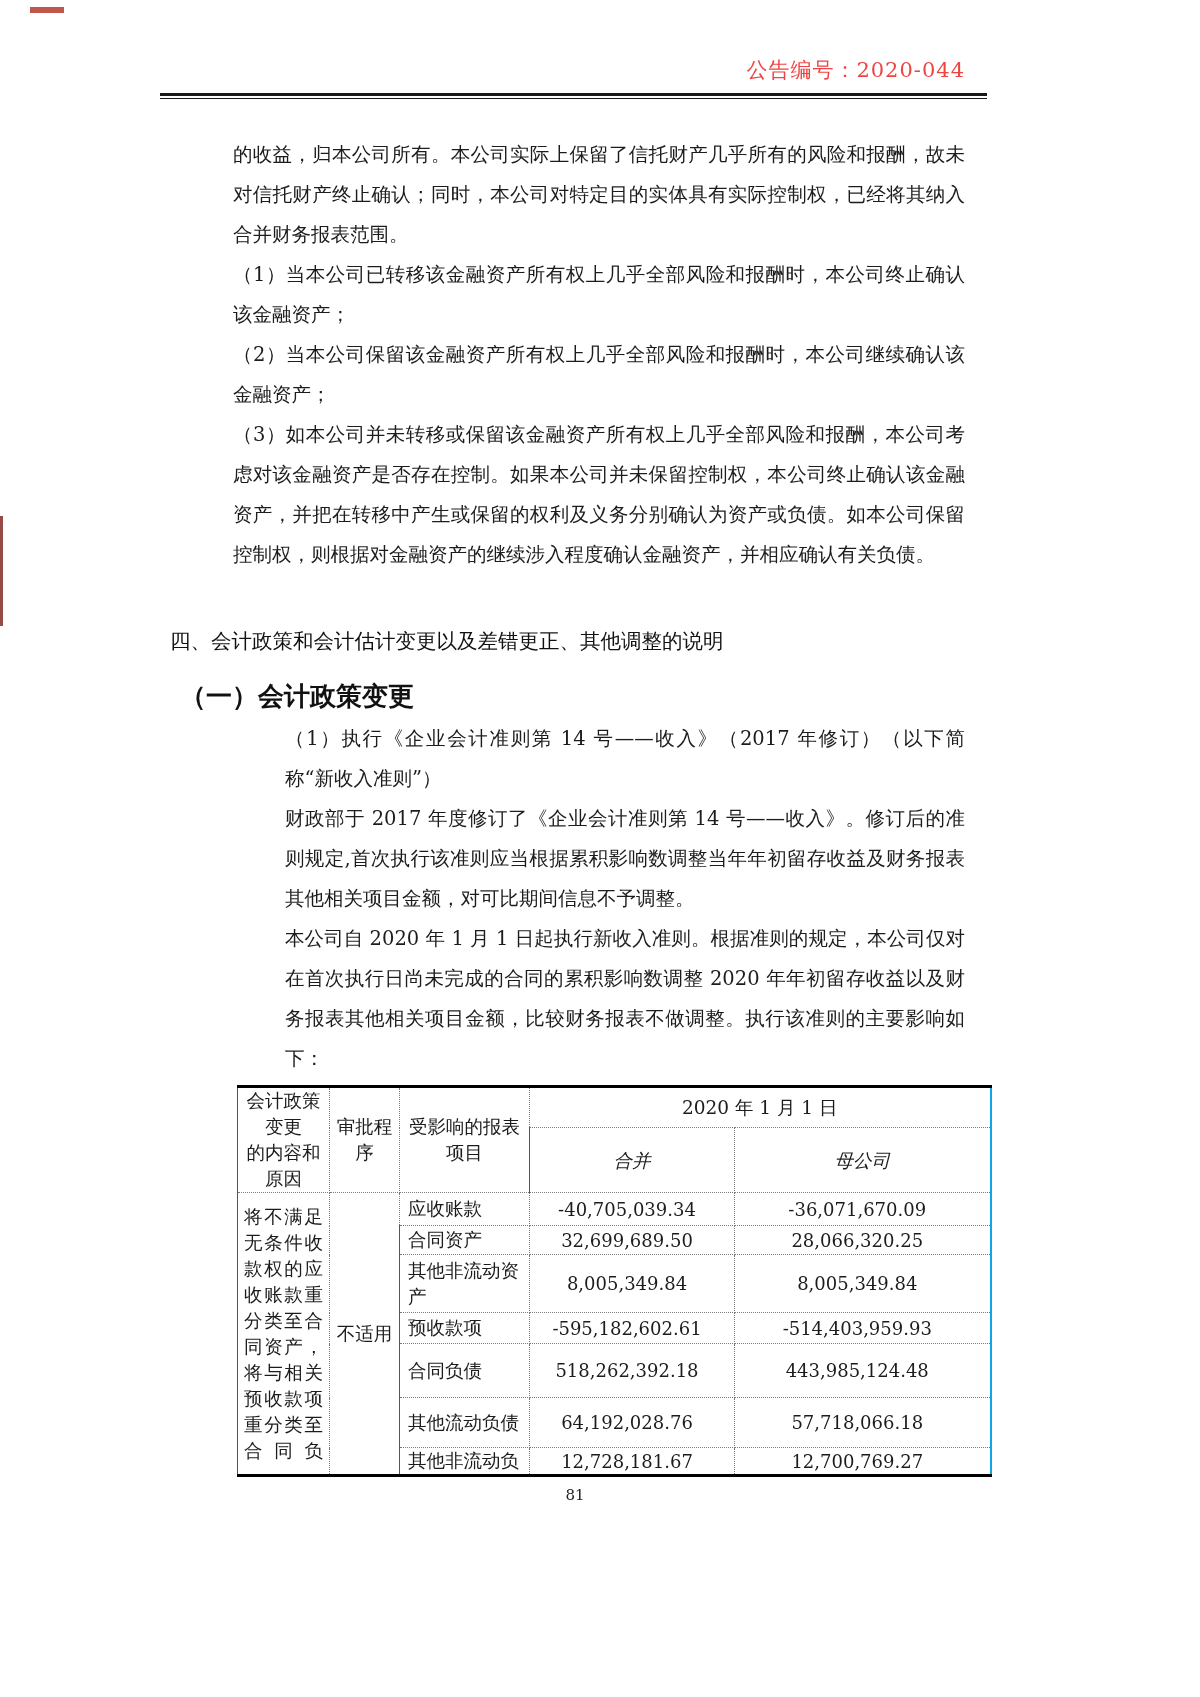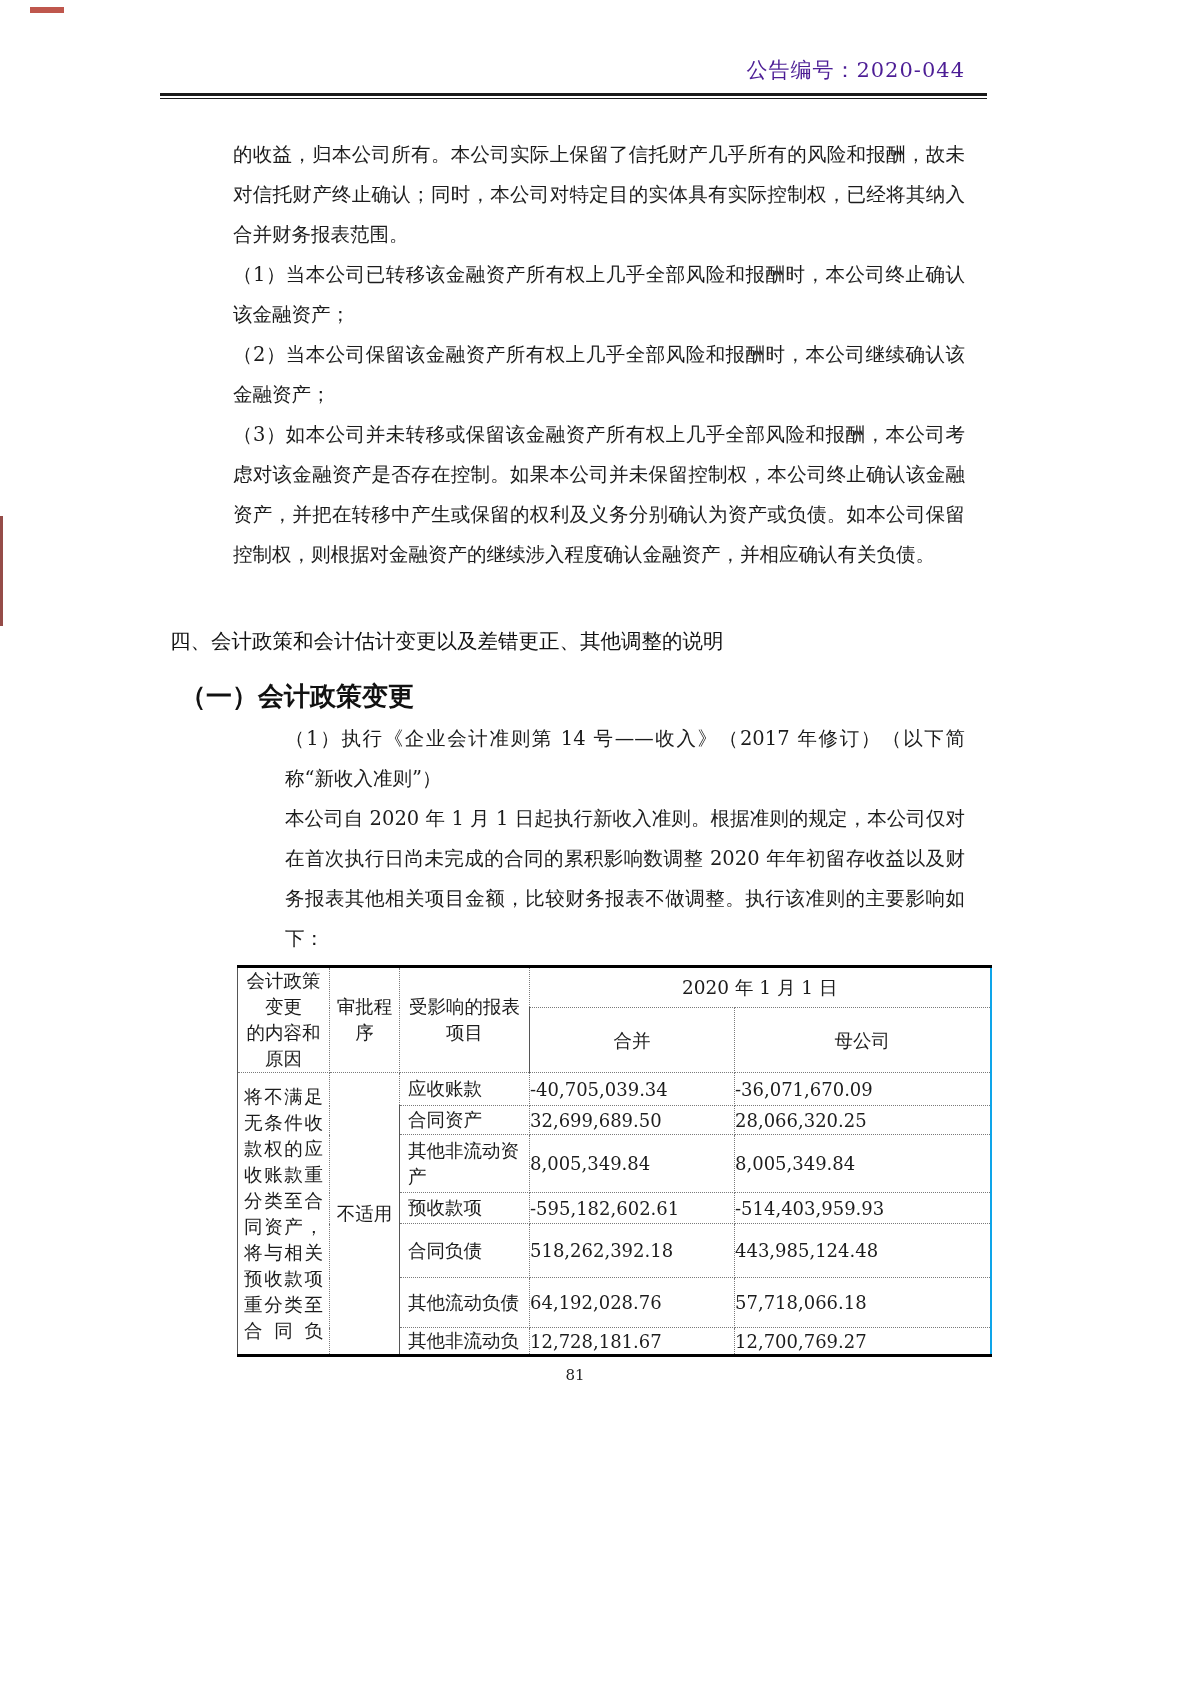--- a/index.html
+++ b/index.html
@@ -12,21 +12,21 @@
     font-family:"DejaVu Serif","Liberation Serif",serif;
     color:#1c1c1c;
     overflow:hidden;
   }
   
   .artifact-top { position:absolute; left:30px; top:7px; width:34px; height:6px; background:#b43a2e; opacity:.85; }
   .artifact-left { position:absolute; left:0; top:516px; width:3px; height:110px; background:#7a1f1a; opacity:.8; }
 
   .ann-no {
     position:absolute; top:56px; right:235px;
-    font-size:21px; letter-spacing:1px; color:#4c1d95;
+    font-size:21px; letter-spacing:1px; color:#ef4444;
   }
   .head-rule {
     position:absolute; left:160px; right:213px; top:93px;
     height:6px;
     border-top:3px solid #1a1a1a;
     border-bottom:1px solid #1a1a1a;
   }
 
   .content { position:absolute; left:160px; top:135px; width:830px; }
 
@@ -59,38 +59,38 @@
   table.impact td {
     border:1px dotted #7a7a7a;
     vertical-align:middle;
     overflow:hidden;
   }
   table.impact tr td:first-child { border-left:1px solid #555; }
   table.impact tr td:last-child  { border-right:2px solid #0ea5e9; }
   .c-center { text-align:center; }
   .pre { white-space:pre-line; }
   .hr1 td { height:36px; line-height:26px; }
-  .hr2 td { height:56px; }
+  .hr2 td { height:56px;font-style:italic; }
   .r0 td { height:33px; }
   .r1 td { height:29px; }
   .r2 td { height:58px; }
   .r3 td { height:31px; }
   .r4 td { height:54px; }
   .r5 td { height:50px; }
   .r6 td { height:27px; }
   .reason-cell {
     padding:4px 6px;
     line-height:26px;
     text-align:justify;
     text-align-last:justify;
     vertical-align:middle;
   }
   .hdr { line-height:27px; }
   .item { text-align:left; padding-left:8px; line-height:26px; }
-  .num  { text-align:left; padding-right:10px; font-size:18px; }
+  .num  { text-align:center; padding-right:10px; font-size:18px; }
 
   .pg { margin-top:9px; width:830px; text-align:center; font-size:15px; color:#222; }
 </style>
 </head>
 <body>
 
 <div class="page">
   <div class="artifact-top"></div>
   <div class="artifact-left"></div>
 
@@ -101,20 +101,21 @@
     <p class="body-p">的收益，归本公司所有。本公司实际上保留了信托财产几乎所有的风险和报酬，故未对信托财产终止确认；同时，本公司对特定目的实体具有实际控制权，已经将其纳入合并财务报表范围。</p>
     <p class="body-p">（1）当本公司已转移该金融资产所有权上几乎全部风险和报酬时，本公司终止确认该金融资产；</p>
     <p class="body-p">（2）当本公司保留该金融资产所有权上几乎全部风险和报酬时，本公司继续确认该金融资产；</p>
     <p class="body-p">（3）如本公司并未转移或保留该金融资产所有权上几乎全部风险和报酬，本公司考虑对该金融资产是否存在控制。如果本公司并未保留控制权，本公司终止确认该金融资产，并把在转移中产生或保留的权利及义务分别确认为资产或负债。如本公司保留控制权，则根据对金融资产的继续涉入程度确认金融资产，并相应确认有关负债。</p>
 
     <h2 class="h-main">四、会计政策和会计估计变更以及差错更正、其他调整的说明</h2>
     <h3 class="h-sub">（一）会计政策变更</h3>
 
     <div class="indent-block">
       <p>（1）执行《企业会计准则第 14 号——收入》（2017 年修订）（以下简称“新收入准则”）</p>
+      <p>财政部于 2017 年度修订了《企业会计准则第 14 号——收入》。修订后的准则规定,首次执行该准则应当根据累积影响数调整当年年初留存收益及财务报表其他相关项目金额，对可比期间信息不予调整。</p>
       <p>本公司自 2020 年 1 月 1 日起执行新收入准则。根据准则的规定，本公司仅对在首次执行日尚未完成的合同的累积影响数调整 2020 年年初留存收益以及财务报表其他相关项目金额，比较财务报表不做调整。执行该准则的主要影响如下：</p>
     </div>
 
     <table class="impact">
       <colgroup>
         <col style="width:92px">
           <col style="width:70px">
           <col style="width:130px">
           <col style="width:205px">
           <col style="width:256px">

